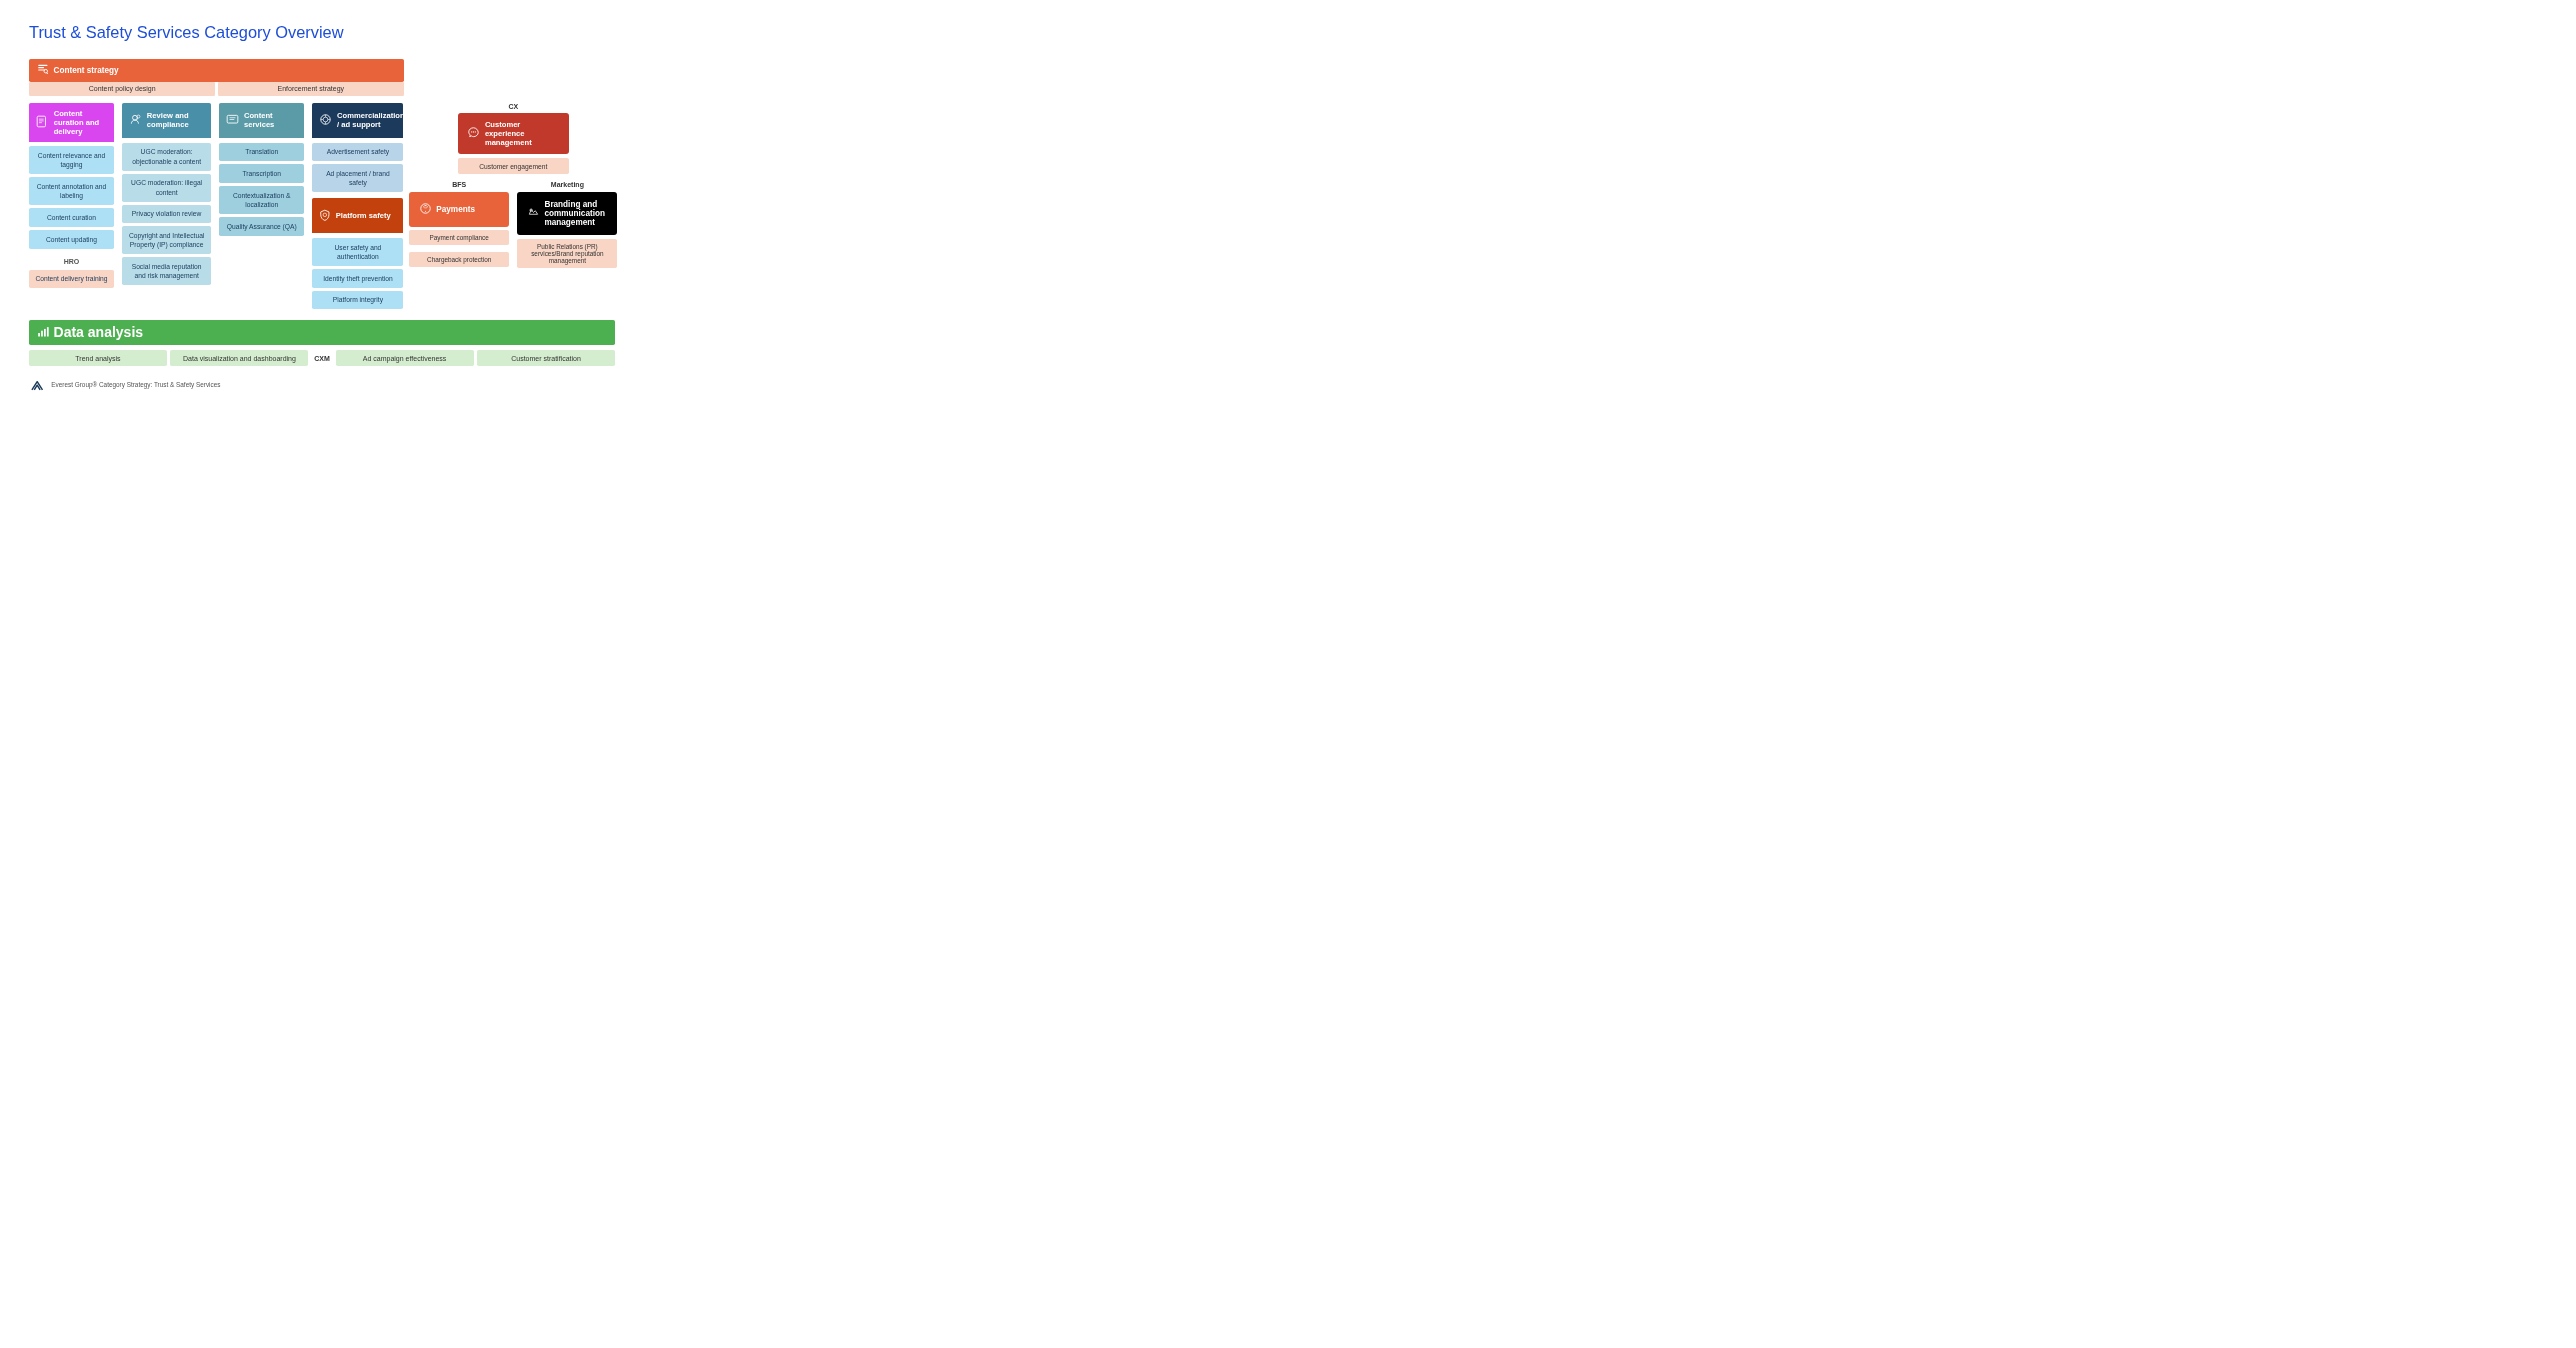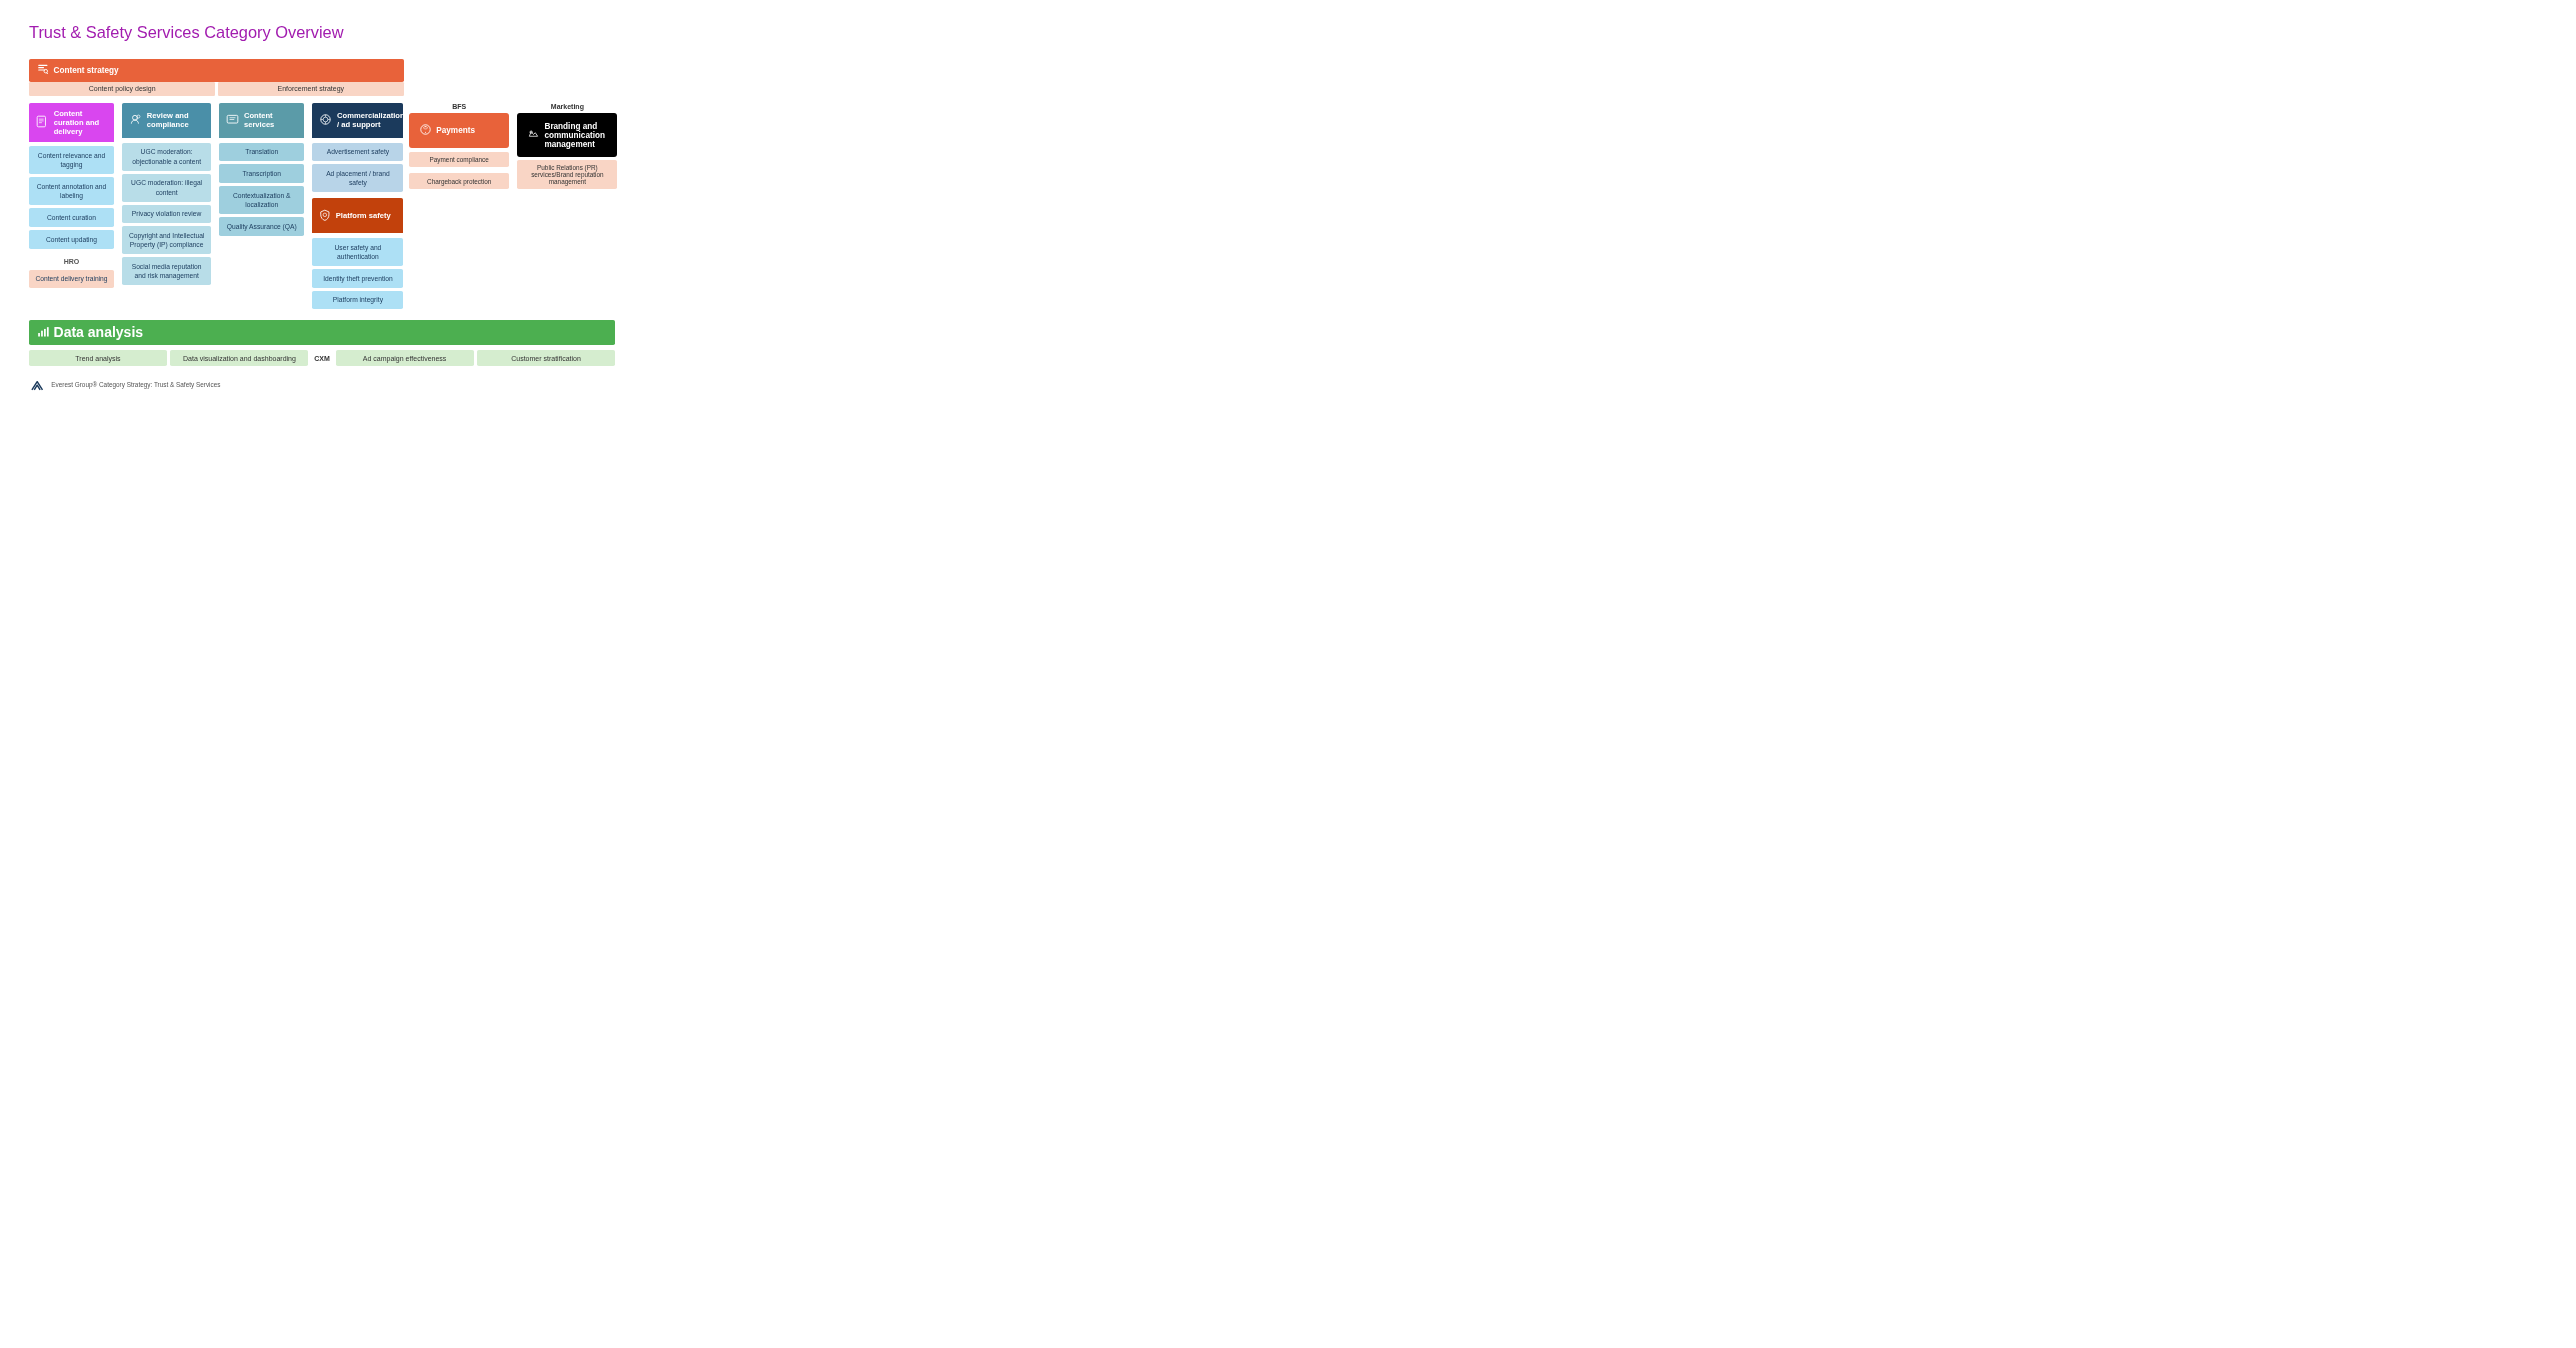--- a/index.html
+++ b/index.html
@@ -6,21 +6,21 @@
     body {
       font-family: Arial, sans-serif;
       background: #fff;
       padding: 23.4px 29px;
       width: 644px;
       min-height: 340px;
     }
     .page-title {
       font-size: 16.4px;
       font-weight: 400;
-      color: #a21caf;
+      color: #1d4ed8;
       margin-bottom: 16.4px;
     }
 
     
     .strategy-banner {
       background: #E8623A;
       color: #fff;
       font-weight: bold;
       font-size: 8.2px;
       padding: 4.7px 8.2px;
@@ -387,20 +387,35 @@
     </div>
     <div class="col-items">
       <div class="item-box" style="background:#ADE0F5">User safety and authentication</div>
       <div class="item-box" style="background:#ADE0F5">Identity theft prevention</div>
       <div class="item-box" style="background:#ADE0F5">Platform integrity</div>
     </div>
   </div>
 
   <div class="right-section">
 
+    <div class="cx-block">
+      <div class="cx-label">CX</div>
+      <div class="cx-header-box">
+        <span>
+          <svg width="13" height="13" viewBox="0 0 22 22" fill="white">
+            <path d="M11 3C6.6 3 3 6.1 3 10c0 2.1 1 4 2.6 5.3L4.5 18l3.1-1.2C8.9 17.6 9.9 18 11 18c4.4 0 8-3.1 8-7s-3.6-8-8-8z" fill="none" stroke="white" stroke-width="1.5"></path>
+            <circle cx="8" cy="10" r="1" fill="white"></circle>
+            <circle cx="11" cy="10" r="1" fill="white"></circle>
+            <circle cx="14" cy="10" r="1" fill="white"></circle>
+          </svg>
+        </span>
+        <span>Customer experience management</span>
+      </div>
+      <div class="cx-sub-item">Customer engagement</div>
+    </div>
 
     <div class="bfs-marketing-row">
 
       <div class="bfs-block">
         <div class="bfs-label">BFS</div>
         <div class="orange-header-box">
           <span>
             <svg width="13" height="13" viewBox="0 0 22 22" fill="white">
               <circle cx="11" cy="11" r="8" fill="none" stroke="white" stroke-width="1.5"></circle>
               <path d="M8 7c0 0 1-1 3-1s3 1 3 1v2c0 0-1 1-3 1s-3-1-3-1V7z" fill="none" stroke="white" stroke-width="1"></path>

